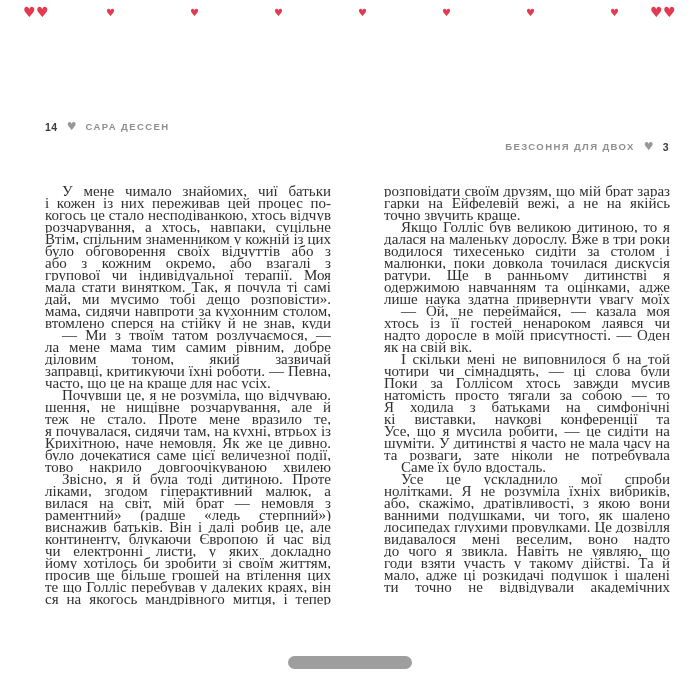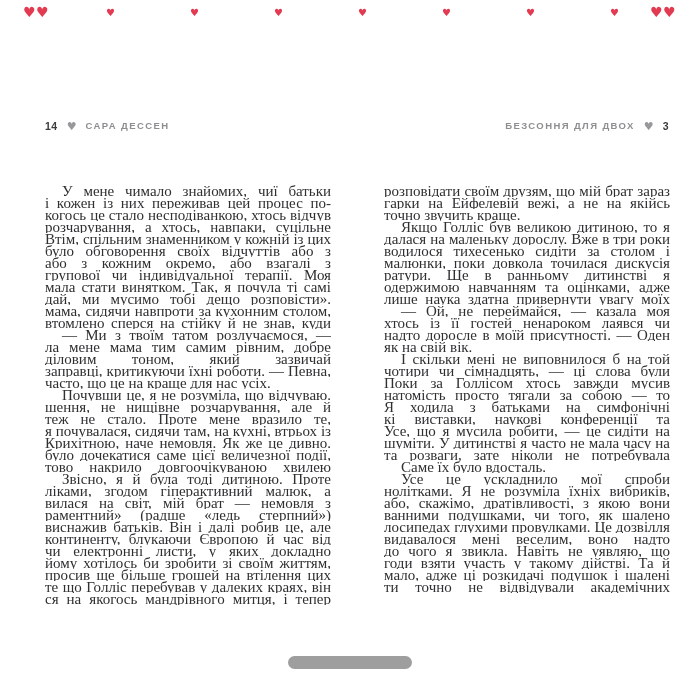--- a/index.html
+++ b/index.html
@@ -6,26 +6,26 @@
   body{
     width:700px;height:700px;background:#ffffff;position:relative;overflow:hidden;
     font-family:"Liberation Serif", serif;
   }
   .spread{position:absolute;inset:0;background:#ffffff;}
   
   .top-border{position:absolute;left:0;top:0;width:700px;height:28px;}
   .top-mark{position:absolute;color:#e23a50;font-family:"DejaVu Sans", sans-serif;line-height:1;}
   
   .header{
-    position:absolute;top:120px;display:flex;gap:9px;
+    position:absolute;top:120px;display:flex;align-items:center;gap:9px;
     font-family:"Liberation Sans", sans-serif;font-size:9.5px;letter-spacing:1.4px;
     color:#8d8e90;font-weight:600;white-space:nowrap;
   }
   .header-left{left:45px;}
-  .header-right{right:31px;}
+  .header-right{right:31px;margin-top:20px;}
   .header .pnum{font-weight:bold;color:#3a3b3d;font-size:10.5px;letter-spacing:.5px;}
   .header .heart{color:#97989a;font-size:11px;letter-spacing:0;font-family:"DejaVu Sans", sans-serif;}
   
   .column{
     position:absolute;top:149px;width:286px;color:#2f2f31;
     font-size:15px;
     margin-top:36px;
   }
   .col-left{left:45px;}
   .col-right{left:384px;}

